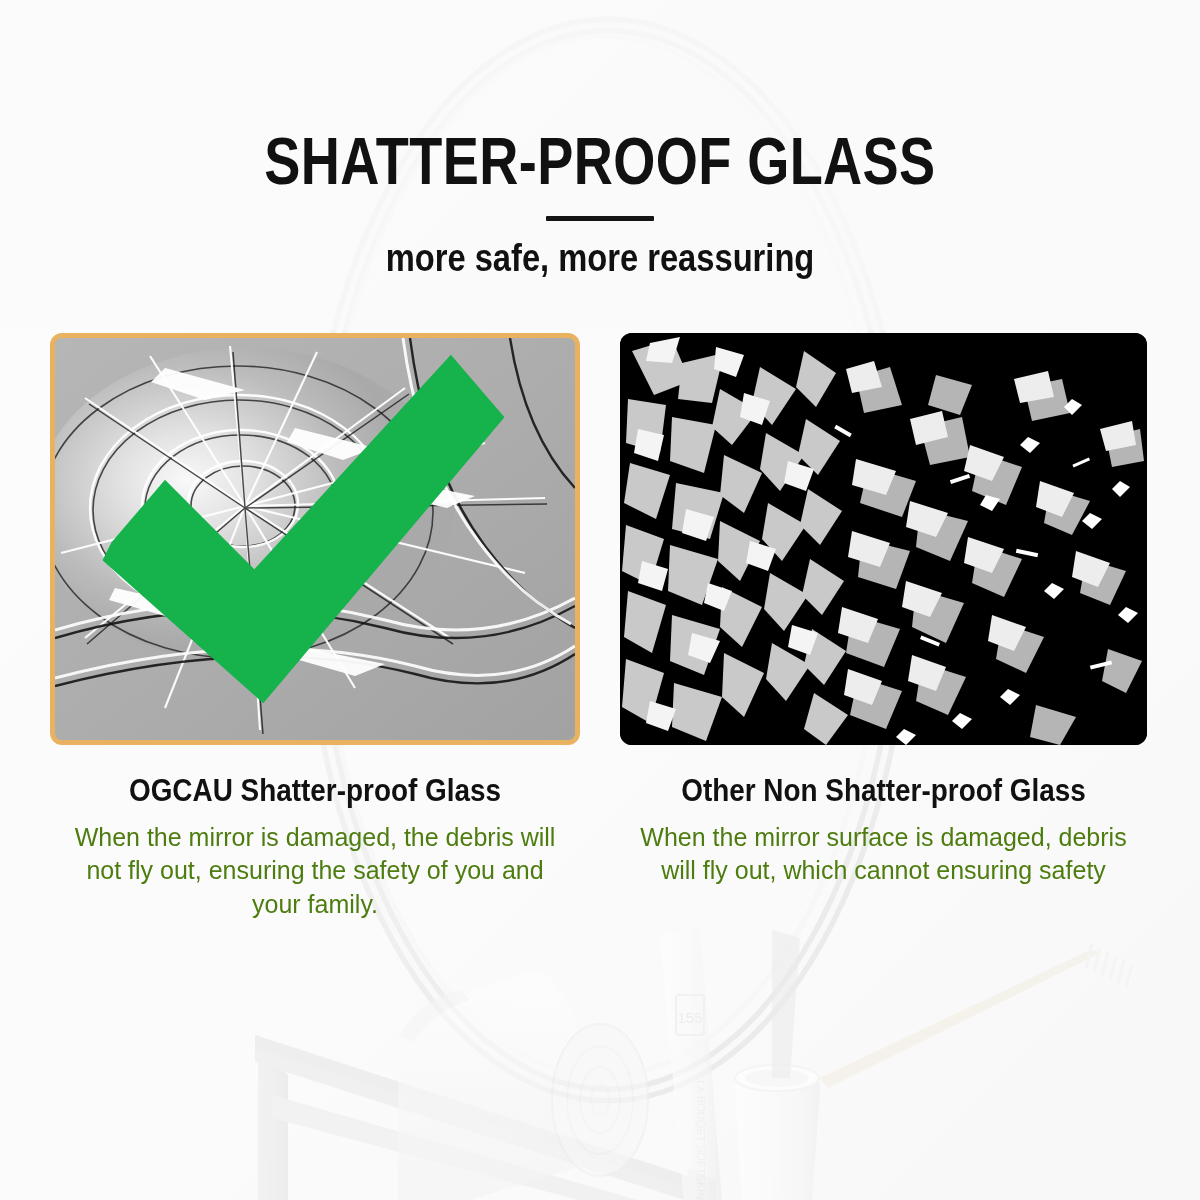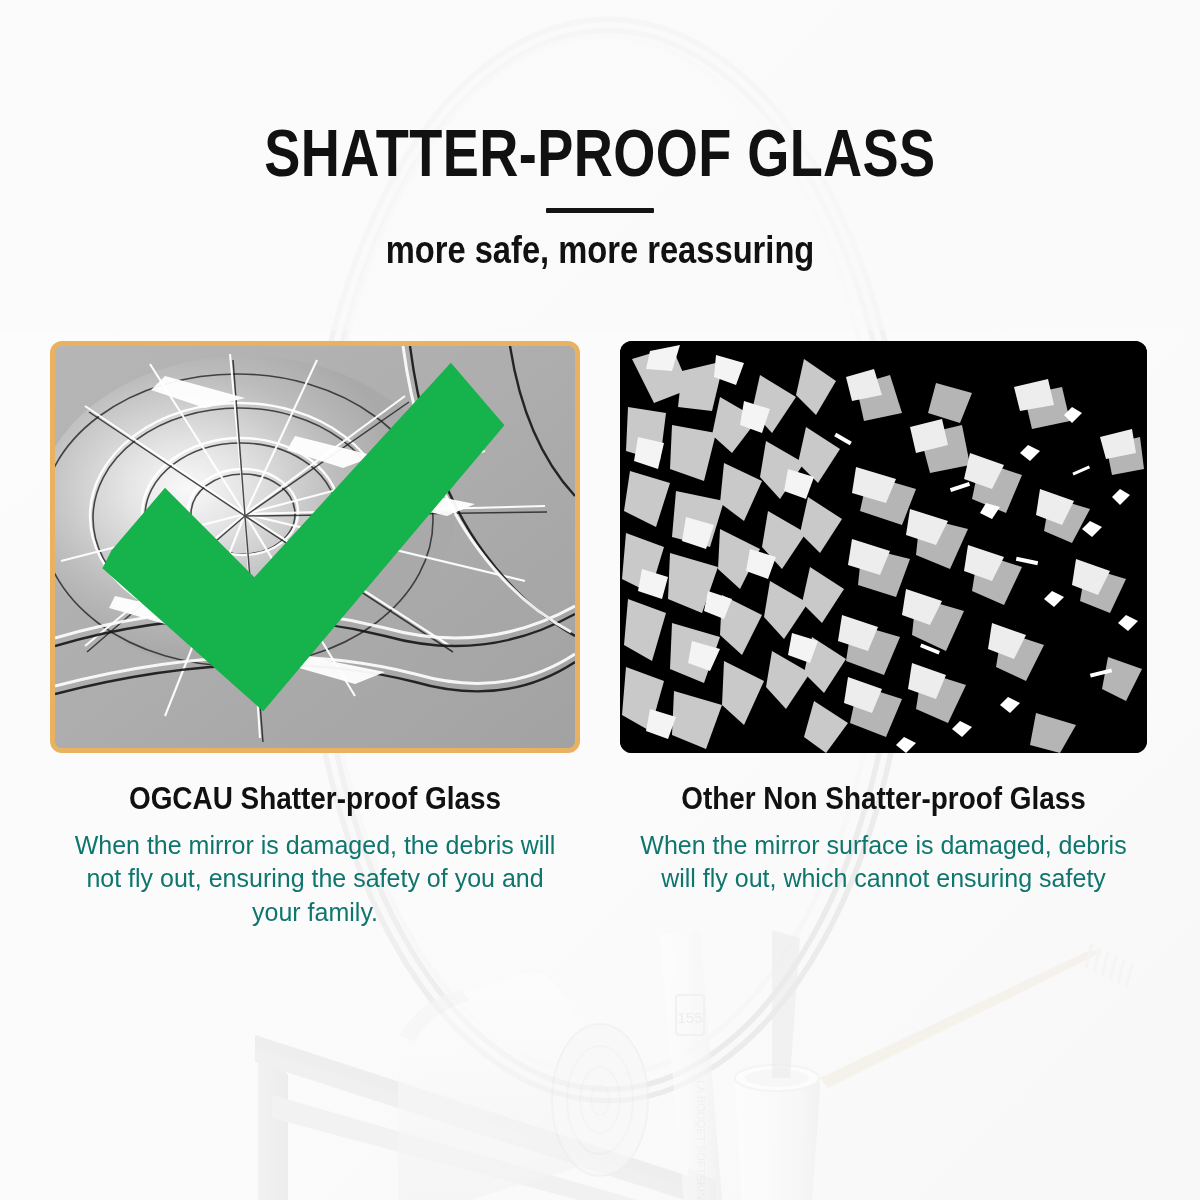--- a/index.html
+++ b/index.html
@@ -10,21 +10,21 @@
     overflow:hidden;
     position:relative;
   }
   .stage{position:absolute;inset:0;width:1200px;height:1200px;overflow:hidden;}
 
   
   .bg-layer{position:absolute;inset:0;z-index:0;}
   .bg-scene{position:absolute;inset:0;}
 
   
-  .header{position:absolute;top:8px;left:0;width:1200px;z-index:5;text-align:center;}
+  .header{position:absolute;top:16px;left:0;width:1200px;z-index:5;text-align:center;}
   .title{
     margin:0;padding-top:112px;
     font-family:"Liberation Sans Narrow","Liberation Sans",sans-serif;
     font-weight:bold;
     font-size:66px;
     letter-spacing:0.5px;
     color:#111;
     line-height:1;
     transform:scaleX(0.82);
     transform-origin:center top;
@@ -40,21 +40,21 @@
     font-weight:bold;
     font-size:38px;
     color:#111;
     transform:scaleX(0.86);
     transform-origin:center top;
     white-space:nowrap;
   }
 
   
   .panels{position:absolute;top:333px;left:0;width:1200px;z-index:5;}
-  .panel{position:absolute;top:8px;}
+  .panel{position:absolute;top:0;}
   .panel.left{left:50px;width:530px;}
   .panel.right{left:620px;width:527px;}
 
   .photo{
     position:relative;width:100%;height:412px;
     border-radius:12px;overflow:hidden;
     box-sizing:border-box;
   }
   .photo.good{
     border:5px solid #e8b261;
@@ -75,21 +75,21 @@
   .caption{margin-top:28px;text-align:center;}
   .cap-title{
     font-family:"Liberation Sans Narrow","Liberation Sans",sans-serif;
     font-weight:bold;font-size:31px;color:#111;
     transform:scaleX(0.9);transform-origin:center top;
     white-space:nowrap;
     margin:0;
   }
   .cap-body{
     margin:12px auto 0 auto;
-    font-size:25px;line-height:1.33;color:#0f766e;
+    font-size:25px;line-height:1.33;color:#4d7c0f;
     font-weight:normal;
     width:95%;
   }
   .panel.left .cap-body{width:500px;}
   .panel.right .cap-body{width:495px;}
 </style>
 </head>
 <body>
 
 <div class="stage">

